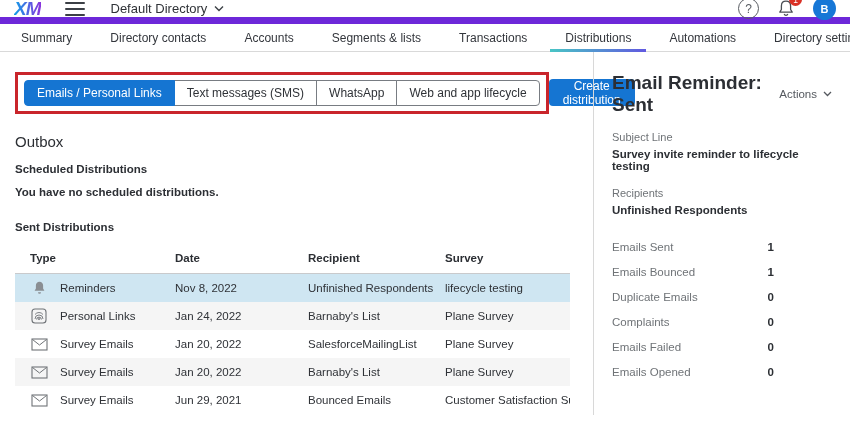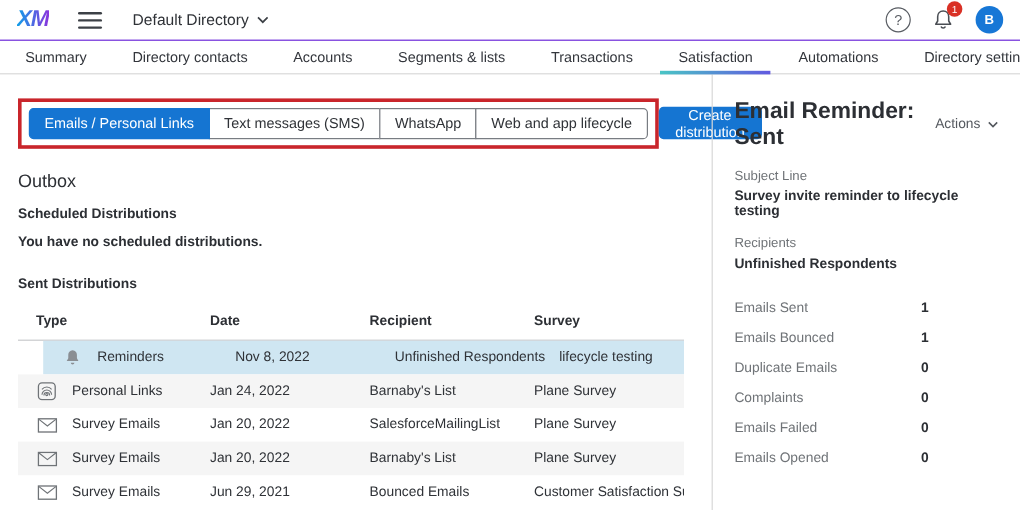--- a/index.html
+++ b/index.html
@@ -1,21 +1,21 @@
 <!DOCTYPE html>
 <html><head>
 <meta charset="utf-8">
 <style>
   * { margin:0; padding:0; box-sizing:border-box; }
   html,body { width:850px; height:425px; overflow:hidden; background:#fff;
     font-family:"Liberation Sans", sans-serif; color:#31343a; }
 
   
-  .topbar { height:34px; display:flex; align-items:center; padding:0 14px;
-    border-bottom:1px solid #6d28d9; }
+  .topbar { height:24px; display:flex; align-items:center; padding:0 14px;
+    border-bottom:7px solid #6d28d9; }
   .xm-logo { font-size:19px; font-weight:bold; font-style:italic; letter-spacing:-1px;
     background:linear-gradient(90deg,#0f9fe8,#8b33dd);
     -webkit-background-clip:text; background-clip:text; color:transparent; cursor:pointer; }
   .hamburger { width:20px; margin-left:24px; cursor:pointer; }
   .hamburger div { height:2px; background:#3c4046; margin:4px 0; border-radius:1px; }
   .dir-select { display:flex; align-items:center; gap:7px; margin-left:26px;
     font-size:13px; color:#2f3237; cursor:pointer; }
   .topbar-right { margin-left:auto; display:flex; align-items:center; gap:18px; }
   .help-circle { width:21px; height:21px; border:1.5px solid #585c62; border-radius:50%;
     display:flex; align-items:center; justify-content:center; font-size:12px;
@@ -61,21 +61,21 @@
   .empty-text { margin-top:11px; font-size:11.5px; font-weight:bold; color:#2c2f34; }
   .sent-heading { margin-top:23px; }
 
   
   .dist-table { margin-top:13px; width:555px; }
   .thead { display:flex; font-size:11.5px; font-weight:bold; color:#2c2f34;
     padding:6px 0 9px 0; border-bottom:1px solid #c9cacc; }
   .trow { display:flex; align-items:center; height:28px; font-size:11.5px;
     color:#2f3237; cursor:pointer; }
   .trow.shaded { background:#f5f5f5; }
-  .trow.selected { background:#cfe6f2;margin-left:21px; }
+  .trow.selected { background:#cfe6f2; }
   .c-type { width:160px; padding-left:15px; display:flex; align-items:center; gap:12px; }
   .c-date { width:133px; }
   .c-recipient { width:137px; }
   .c-survey { flex:1; white-space:nowrap; overflow:hidden; }
   .row-icon { width:18px; height:18px; display:flex; align-items:center; justify-content:center; }
 
   
   .panel-head { display:flex; justify-content:space-between; align-items:center; }
   .panel-title { font-size:19px; font-weight:bold; color:#2c2f34; }
   .actions { display:flex; align-items:center; gap:6px; font-size:11.5px; color:#55595f; cursor:pointer; }
@@ -121,21 +121,21 @@
     <div class="avatar">B</div>
   </div>
 </div>
 
 <div class="navbar">
   <div class="nav-tab">Summary</div>
   <div class="nav-tab">Directory contacts</div>
   <div class="nav-tab">Accounts</div>
   <div class="nav-tab">Segments &amp; lists</div>
   <div class="nav-tab">Transactions</div>
-  <div class="nav-tab active">Satisfaction</div>
+  <div class="nav-tab active">Distributions</div>
   <div class="nav-tab">Automations</div>
   <div class="nav-tab">Directory settings</div>
 </div>
 
 <div class="content">
 
   <div class="main">
 
     <div class="toolbar-row">
       <div class="annotation-box">

